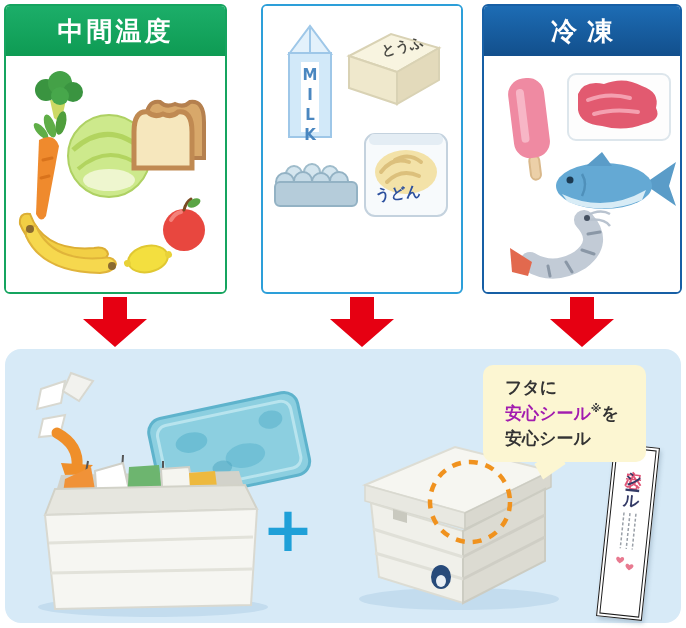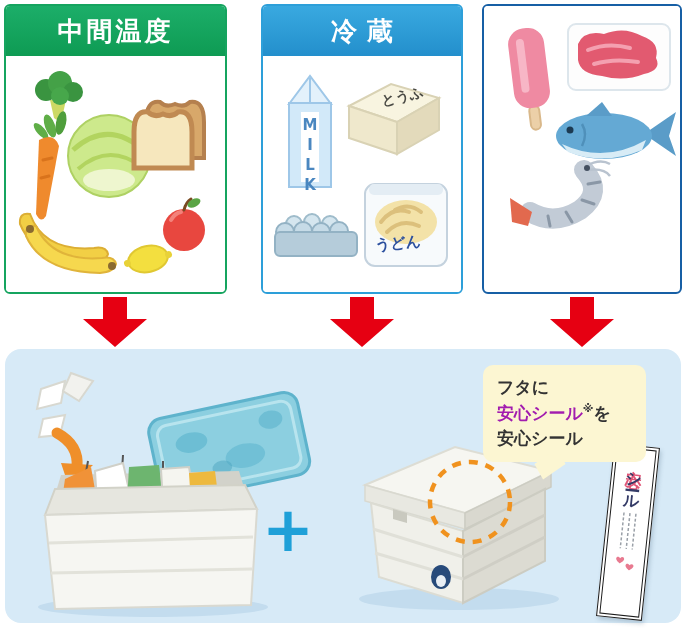--- a/index.html
+++ b/index.html
@@ -36,21 +36,21 @@
   .panel svg.scene { position:absolute; }
   #openbox-svg   { left:8px;   top:22px; width:300px; height:248px; }
   #closedbox-svg { left:332px; top:78px; width:240px; height:192px; }
 
   .plus-sign { position:absolute; left:248px; top:146px; width:70px; height:70px;
                color:#1fa0d8; font-size:62px; font-weight:bold; line-height:70px;
                text-align:center; z-index:3; }
 
   
   .bubble { position:absolute; left:478px; top:16px; width:163px; z-index:5;
-            background:#fcf6d2; border-radius:10px; padding:10px 14px;
+            background:#fcf6d2; border-radius:10px; padding:10px 22px;
             font-size:17px; font-weight:bold; color:#333; line-height:1.5; }
   .bubble::after { content:""; position:absolute; left:56px; bottom:-13px; width:22px; height:22px;
                    background:#fcf6d2; transform:skewX(-24deg) rotate(45deg); z-index:-1; }
   .bubble .hl { color:#a21caf; }
   .bubble .note { font-size:11px; vertical-align:top; color:#444; }
 
   
   .seal { position:absolute; left:600px; top:96px; width:46px; height:174; height:174px;
           background:#fff; border:4px double #1c1c1c; transform:rotate(6deg);
           z-index:4; display:flex; flex-direction:column; align-items:center; padding-top:8px;
@@ -116,21 +116,20 @@
           <circle cx="178" cy="174" r="21" fill="#e8473f"></circle>
           <path d="M165 164 q4 -7 10 -8" stroke="#f3827b" stroke-width="4" fill="none" stroke-linecap="round"></path>
           <path d="M178 154 q2 -8 7 -11" stroke="#7a4a22" stroke-width="3" fill="none" stroke-linecap="round"></path>
           <ellipse cx="188" cy="147" rx="7" ry="4" fill="#5aa545" transform="rotate(-28 188 147)"></ellipse>
         </g>
       </svg>
     </div>
   </section>
 
   <section class="card" id="card2">
-    <div class="hdr">冷蔵</div>
     <div class="body">
       <svg viewBox="0 0 198 236">
 
         <g>
           <polygon points="26,48 47,20 68,48" fill="#e3f1fb" stroke="#9ec7e8" stroke-width="2"></polygon>
           <rect x="26" y="47" width="42" height="84" fill="#d2e9f9" stroke="#9ec7e8" stroke-width="2"></rect>
           <rect x="38" y="56" width="18" height="70" fill="#ffffff"></rect>
           <line x1="47" y1="22" x2="47" y2="46" stroke="#9ec7e8" stroke-width="2"></line>
         </g>
 
@@ -158,20 +157,21 @@
           <path d="M118 166 q12 -16 28 -10 M124 176 q14 -14 32 -6 M132 154 q14 -8 26 2" stroke="#dcc07c" stroke-width="4" fill="none" stroke-linecap="round"></path>
         </g>
       </svg>
       <div class="overlay-label v-text milk-label">MILK</div>
       <div class="overlay-label tofu-label">とうふ</div>
       <div class="overlay-label udon-label">うどん</div>
     </div>
   </section>
 
   <section class="card" id="card3">
+    <div class="hdr">冷凍</div>
     <div class="body">
       <svg viewBox="0 0 196 236">
 
         <g transform="rotate(-7 46 70)">
           <rect x="41" y="100" width="10" height="24" rx="5" fill="#ecd0a8" stroke="#d9b88a" stroke-width="2"></rect>
           <rect x="28" y="22" width="36" height="80" rx="16" fill="#ef8aa2"></rect>
           <rect x="36" y="32" width="8" height="54" rx="4" fill="#f7b6c6"></rect>
         </g>
 
         <g>

